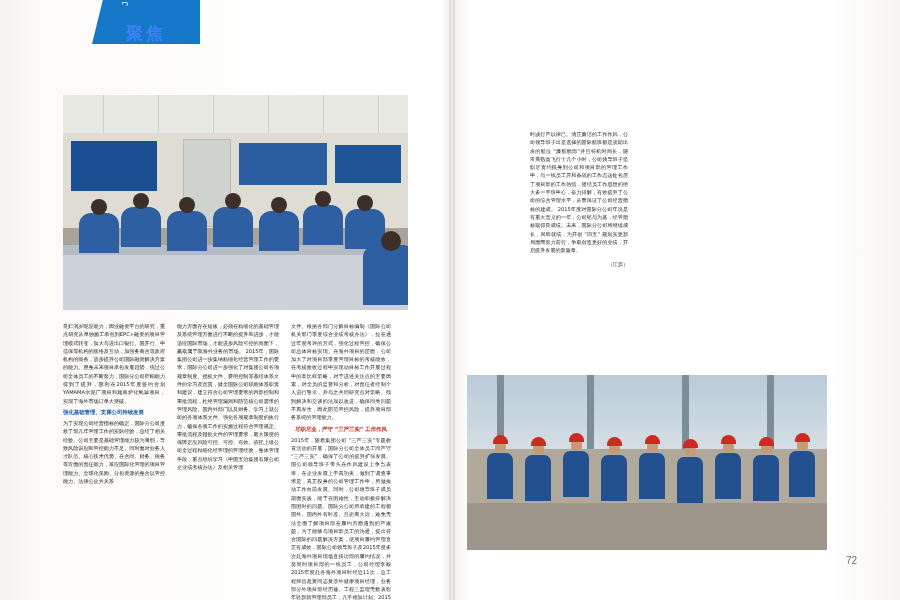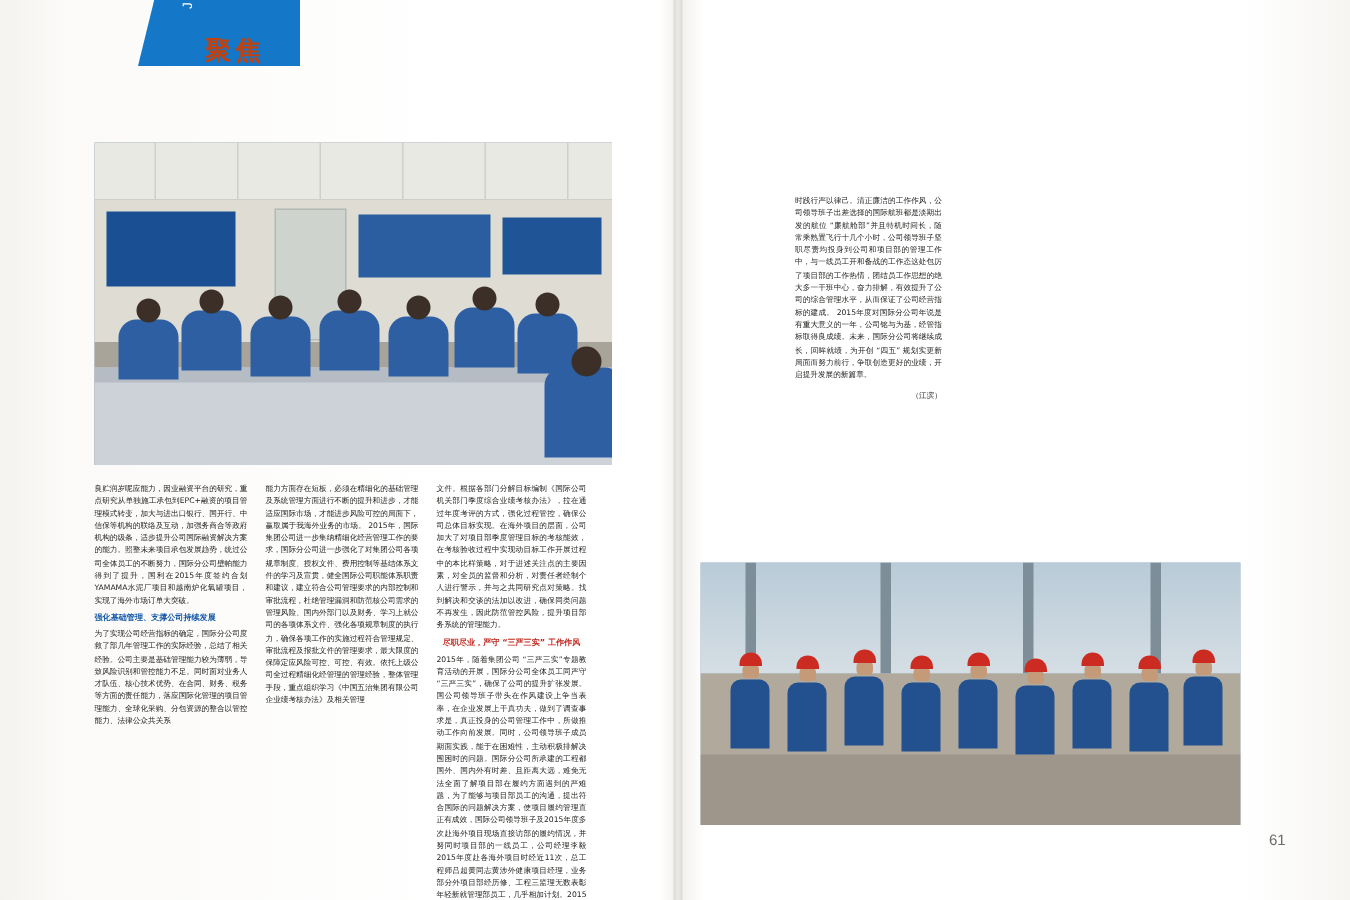--- a/index.html
+++ b/index.html
@@ -29,22 +29,22 @@
     clip-path:polygon(10% 0,100% 0,100% 100%,0 100%);
   }
   .banner-en{
     position:absolute;left:120px;top:6px;
     color:#ffffff;font-family:"Liberation Sans",sans-serif;
     font-size:9px;letter-spacing:1px;
     transform:rotate(-90deg);transform-origin:left top;
   }
   .banner-cn{
     position:absolute;left:126px;top:22px;
-    color:#c2410c;font-family:"Liberation Sans",sans-serif;
-    font-weight:bold;font-size:17px;letter-spacing:3px;margin-left:11px;
+    color:#3b82f6;font-family:"Liberation Sans",sans-serif;
+    font-weight:bold;font-size:17px;letter-spacing:3px;
   }
   
   .photo1{
     position:absolute;left:63px;top:95px;width:345px;height:215px;
     background:#8d9aa6;overflow:hidden;border:0;
   }
   .p1-ceiling{position:absolute;left:0;top:0;width:100%;height:38px;background:#e9e9e4;}
   .p1-ceil-line{position:absolute;top:0;width:1px;height:38px;background:#cfd0ca;}
   .p1-wall{position:absolute;left:0;top:38px;width:100%;height:95px;background:#dedcd3;}
   .p1-door{position:absolute;left:120px;top:44px;width:46px;height:86px;background:#cfd3cd;border:1px solid #b6bab3;}
@@ -204,14 +204,14 @@
 
     <div class="torso" style="left:286px;top:80px;"></div>
     <div class="face" style="left:294px;top:70px;"></div>
     <div class="helmet" style="left:292px;top:62px;"></div>
 
     <div class="torso" style="left:322px;top:76px;"></div>
     <div class="face" style="left:330px;top:66px;"></div>
     <div class="helmet" style="left:328px;top:58px;"></div>
   </div>
 
-  <div class="pageno">61</div>
+  <div class="pageno">72</div>
 </div>
 
 </body></html>

